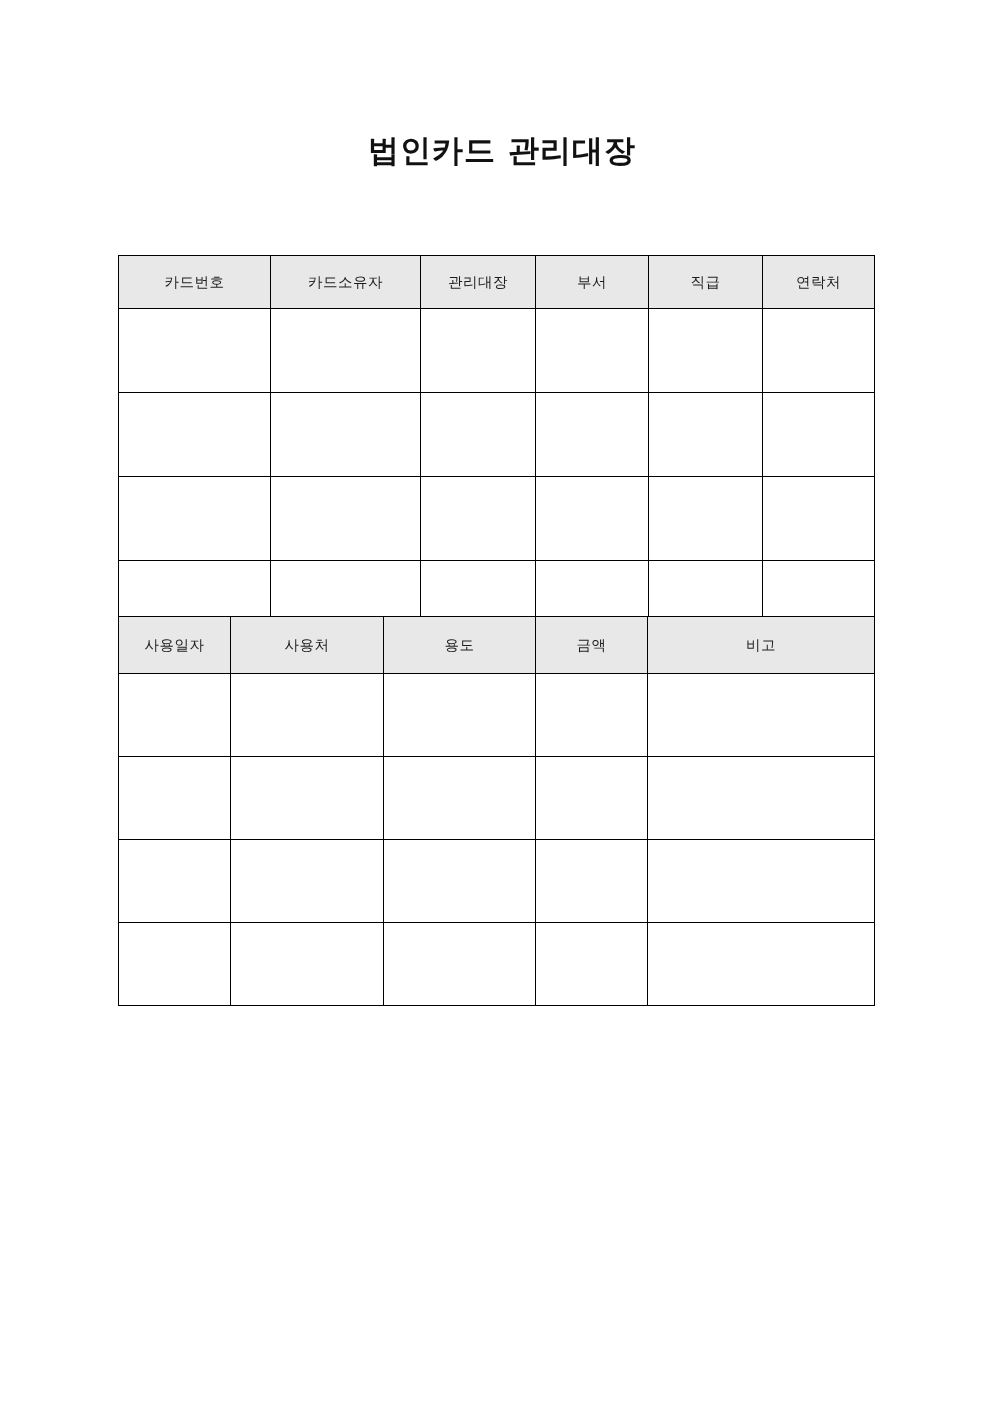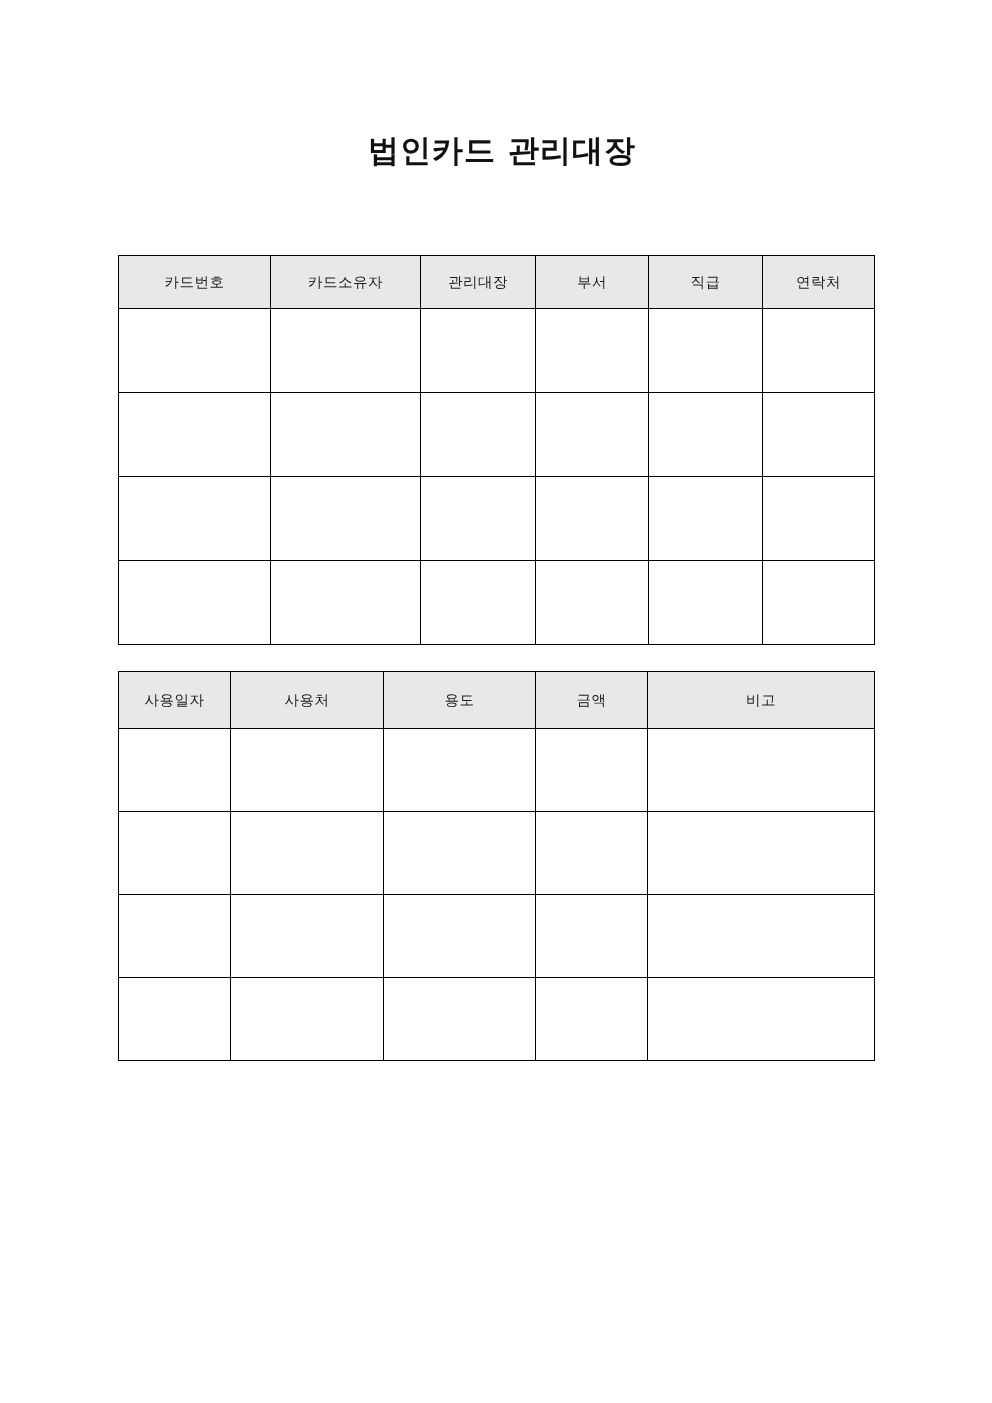--- a/index.html
+++ b/index.html
@@ -76,21 +76,21 @@
   #table-card-info .col-card-holder   { width: 150px; }
   #table-card-info .col-birthdate     { width: 115px; }
   #table-card-info .col-department    { width: 113px; }
   #table-card-info .col-position      { width: 114px; }
   #table-card-info .col-contact       { width: 112px; }
   #table-card-info td { height: 71px; }
 
   
   #table-card-usage {
     left: 118px;
-    top: 671px;
+    top: 616px;
     width: 756px;
   }
   #table-card-usage .col-use-date     { width: 112px; }
   #table-card-usage .col-use-place    { width: 153px; }
   #table-card-usage .col-purpose      { width: 152px; }
   #table-card-usage .col-amount       { width: 112px; }
   #table-card-usage .col-note         { width: 227px; }
   #table-card-usage th { height: 44px; }
   #table-card-usage td { height: 70px; }
 </style>

